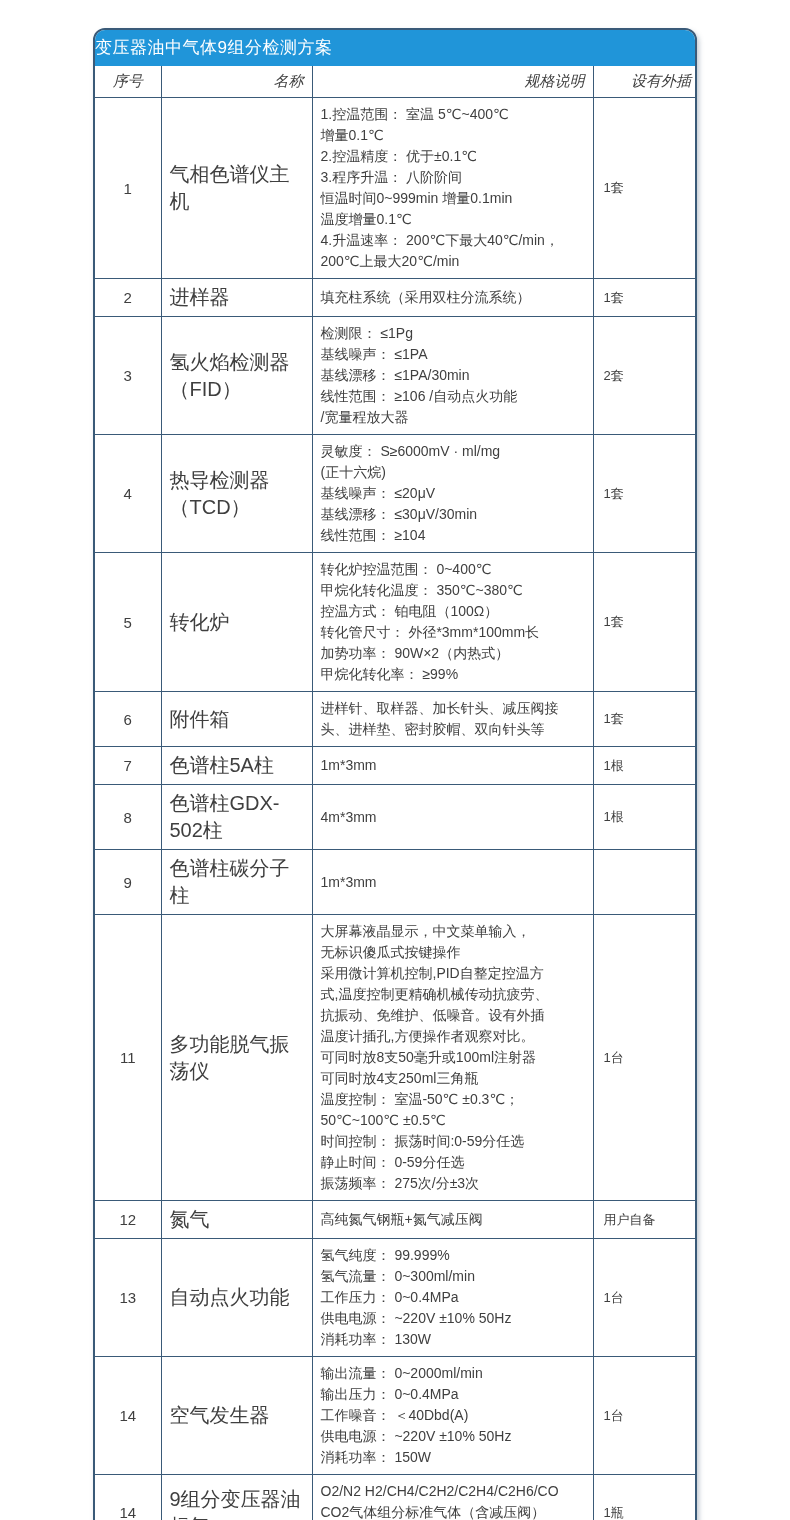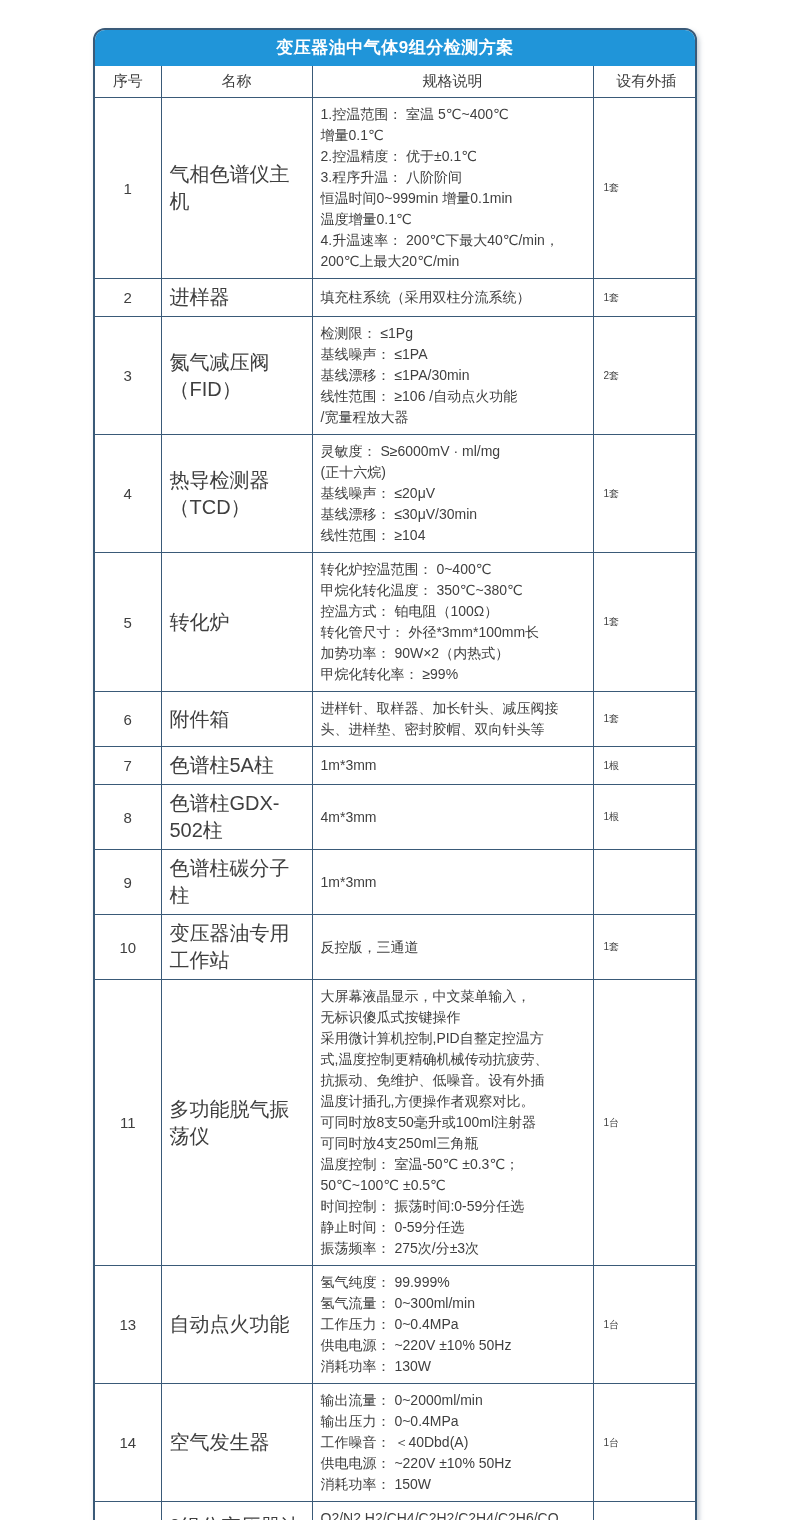--- a/index.html
+++ b/index.html
@@ -28,65 +28,64 @@
     border:2px solid var(--border);
     border-radius:12px;
     overflow:hidden;
     box-shadow:2px 3px 5px rgba(90,110,135,0.38);
     background:#ffffff;
   }
   .title-bar{
     background:var(--accent);
     color:var(--title-text);
     font-size:17px;
-    font-weight:bold;
-    text-align:center;
+    font-weight:normal;
     padding:6px 0 7px 0;
     letter-spacing:0.5px;
   }
   table.spec{
     width:100%;
     border-collapse:collapse;
     table-layout:fixed;
   }
   table.spec th, table.spec td{
     border:1px solid var(--border);
     vertical-align:middle;
     color:var(--text);
   }
   
   table.spec tr > *:first-child{border-left:none;}
   table.spec tr > *:last-child{border-right:none;}
-  table.spec thead tr > *{border-top:none;}
+  table.spec thead tr > *{border-top:none;font-style:italic;}
   table.spec tbody tr:last-child > *{border-bottom:none;}
   th{
     font-size:15px;
     font-weight:normal;
-    text-align:center;
+    text-align:right;
     padding:6px 8px;
     height:30px;
   }
   th.no{text-align:center;}
   td.no{
     text-align:center;
     font-size:15px;
     padding:5px 2px;
   }
   td.name{
     font-size:20px;
     padding:5px 4px 5px 8px;
   }
   td.spec{
     font-size:14px;
     line-height:21px;
     white-space:pre-line;
     padding:6px 4px 6px 8px;
   }
   td.qty{
-    font-size:10px;
+    font-size:13px;
     padding:5px 4px 5px 10px;
     margin-left:6px;
   }
   tbody tr{min-height:35px;}
 </style>
 </head>
 <body>
 
 <div class="page">
   <div class="sheet">
@@ -121,21 +120,21 @@
             <td class="qty">1套</td>
           </tr>
           <tr>
             <td class="no">2</td>
             <td class="name">进样器</td>
             <td class="spec">填充柱系统（采用双柱分流系统）</td>
             <td class="qty">1套</td>
           </tr>
           <tr>
             <td class="no">3</td>
-            <td class="name">氮气减压阀（FID）</td>
+            <td class="name">氢火焰检测器（FID）</td>
             <td class="spec">检测限： ≤1Pg
 基线噪声： ≤1PA
 基线漂移： ≤1PA/30min
 线性范围： ≥106 /自动点火功能
 /宽量程放大器</td>
             <td class="qty">2套</td>
           </tr>
           <tr>
             <td class="no">4</td>
             <td class="name">热导检测器（TCD）</td>
@@ -174,46 +173,46 @@
             <td class="no">8</td>
             <td class="name">色谱柱GDX-502柱</td>
             <td class="spec">4m*3mm</td>
             <td class="qty">1根</td>
           </tr>
           <tr>
             <td class="no">9</td>
             <td class="name">色谱柱碳分子柱</td>
             <td class="spec">1m*3mm</td>
             <td class="qty"></td>
-          </tr>
-          <tr>
-            <td class="no">10</td>
-            <td class="name">变压器油专用工作站</td>
-            <td class="spec">反控版，三通道</td>
-            <td class="qty">1套</td>
           </tr>
           <tr>
             <td class="no">11</td>
             <td class="name">多功能脱气振荡仪</td>
             <td class="spec">大屏幕液晶显示，中文菜单输入，
 无标识傻瓜式按键操作
 采用微计算机控制,PID自整定控温方
 式,温度控制更精确机械传动抗疲劳、
 抗振动、免维护、低噪音。设有外插
 温度计插孔,方便操作者观察对比。
 可同时放8支50毫升或100ml注射器
 可同时放4支250ml三角瓶
 温度控制： 室温-50℃ ±0.3℃；
  50℃~100℃ ±0.5℃
 时间控制： 振荡时间:0-59分任选
 静止时间： 0-59分任选
 振荡频率： 275次/分±3次</td>
             <td class="qty">1台</td>
           </tr>
           <tr>
+            <td class="no">12</td>
+            <td class="name">氮气</td>
+            <td class="spec">高纯氮气钢瓶+氮气减压阀</td>
+            <td class="qty">用户自备</td>
+          </tr>
+          <tr>
             <td class="no">13</td>
             <td class="name">自动点火功能</td>
             <td class="spec">氢气纯度： 99.999%
 氢气流量： 0~300ml/min
 工作压力： 0~0.4MPa
 供电电源： ~220V ±10% 50Hz
 消耗功率： 130W</td>
             <td class="qty">1台</td>
           </tr>
           <tr>

